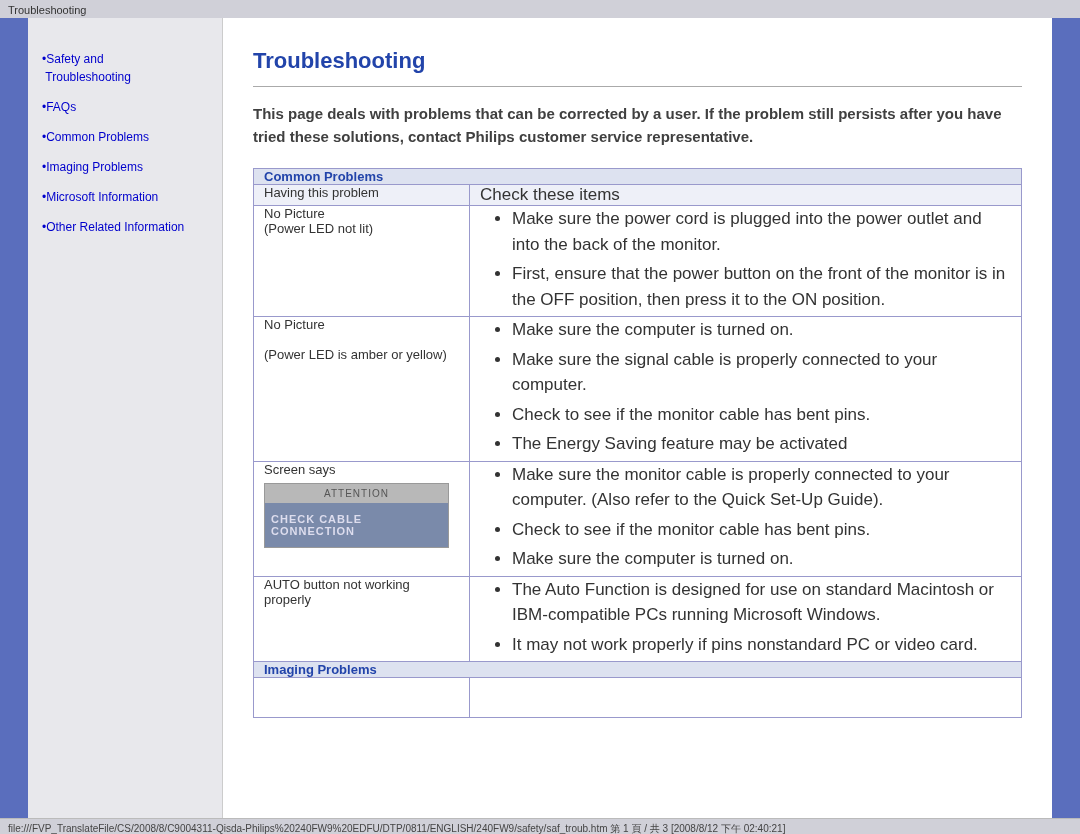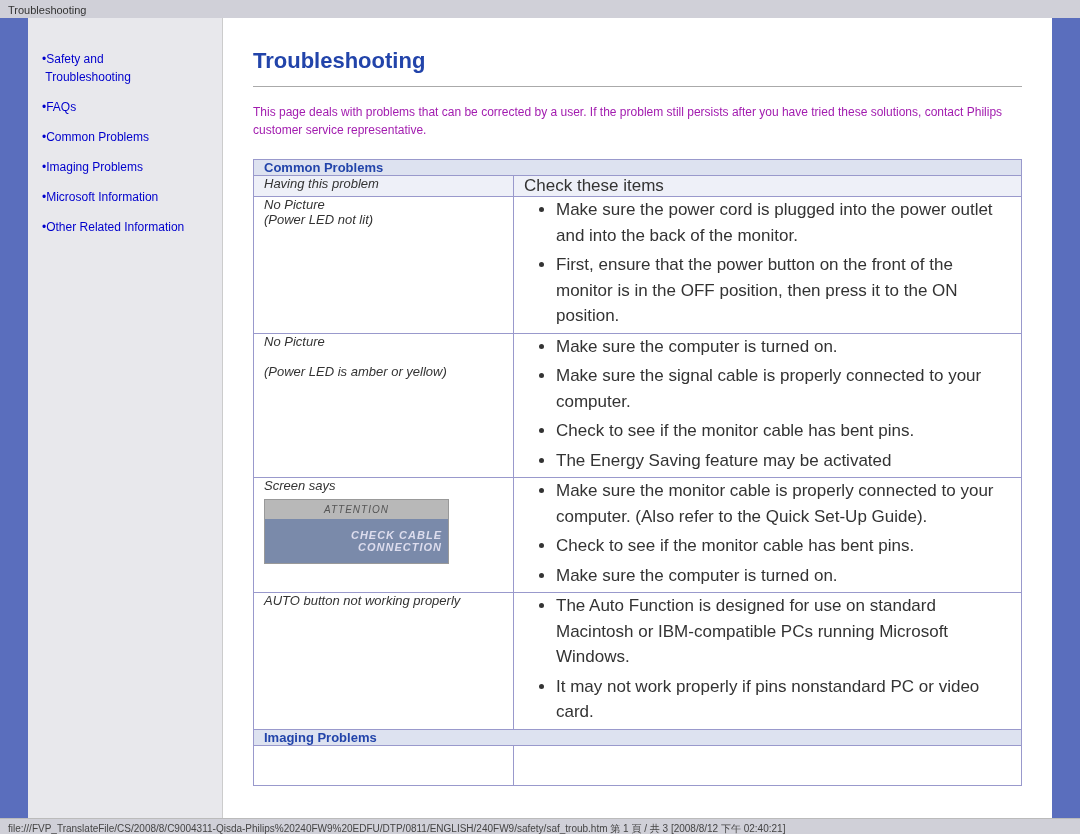--- a/index.html
+++ b/index.html
@@ -72,24 +72,25 @@
       margin-bottom: 12px;
     }
 
     .divider {
       border: none;
       border-top: 1px solid #aaa;
       margin-bottom: 16px;
     }
 
     .intro-text {
-      font-size: 12px;
-      color: #a21caf;
+      font-size: 15px;
+      color: #404040;
       margin-bottom: 20px;
       line-height: 1.5;
+      font-weight: bold;
     }
 
     .problems-table {
       width: 100%;
       border-collapse: collapse;
       border: 1px solid #9999cc;
     }
 
     .problems-table th,
     .problems-table td {
@@ -107,25 +108,24 @@
     }
 
     .col-header {
       background: #eef0f8;
       color: #2244aa;
       font-size: 12px;
       font-weight: normal;
     }
 
     .problem-cell {
-      width: 260px;
+      width: 216px;
       font-size: 13px;
       color: #333;
       padding: 12px 10px;
-      font-style: italic;
     }
 
     .solution-cell {
       font-size: 17px;
       color: #333;
       padding: 12px 10px;
     }
 
     .solution-cell ul {
       margin-left: 32px;
@@ -152,21 +152,21 @@
       padding: 4px;
       font-weight: normal;
       text-transform: uppercase;
     }
 
     .attention-body {
       background: #7a8aaa;
       color: #dde;
       font-size: 11px;
       letter-spacing: 1px;
-      text-align: right;
+      text-align: left;
       padding: 10px 6px;
       font-weight: bold;
       text-transform: uppercase;
     }
 
     .status-bar {
       background: #d0d0d8;
       padding: 3px 8px;
       font-size: 10px;
       color: #444;

